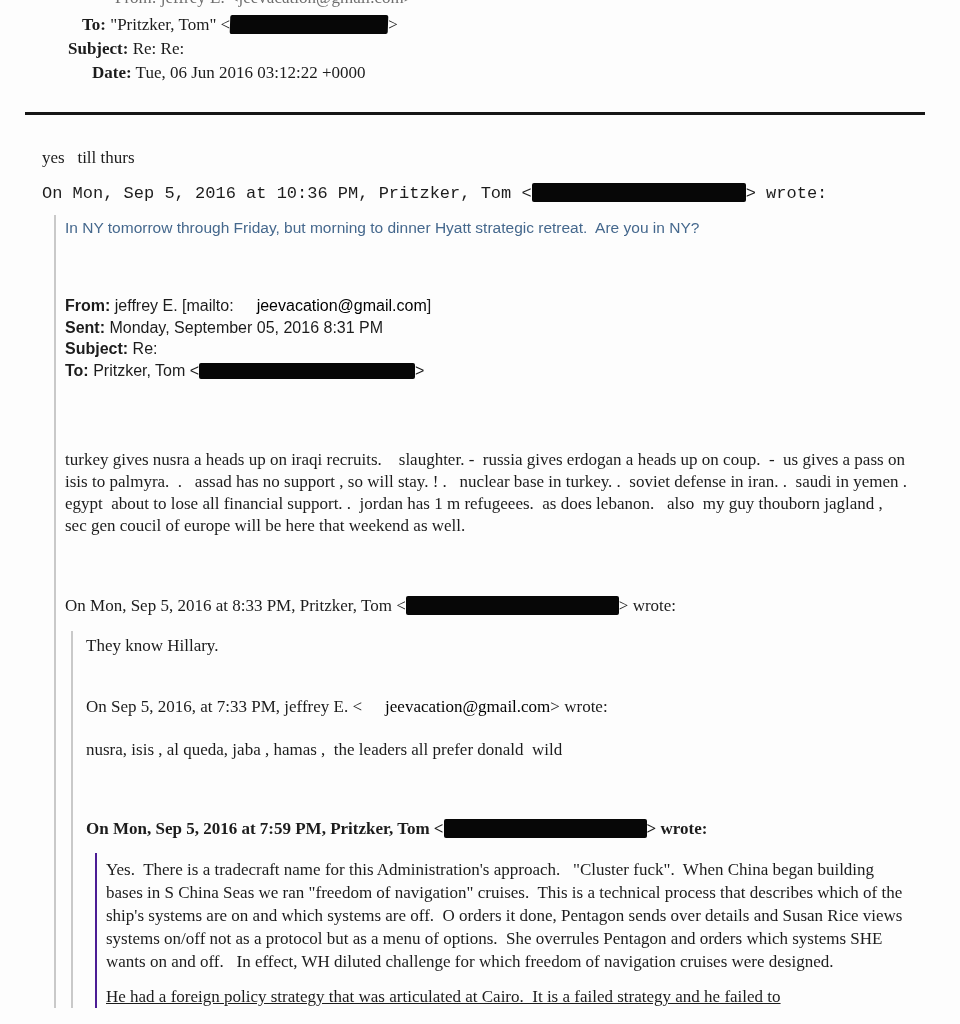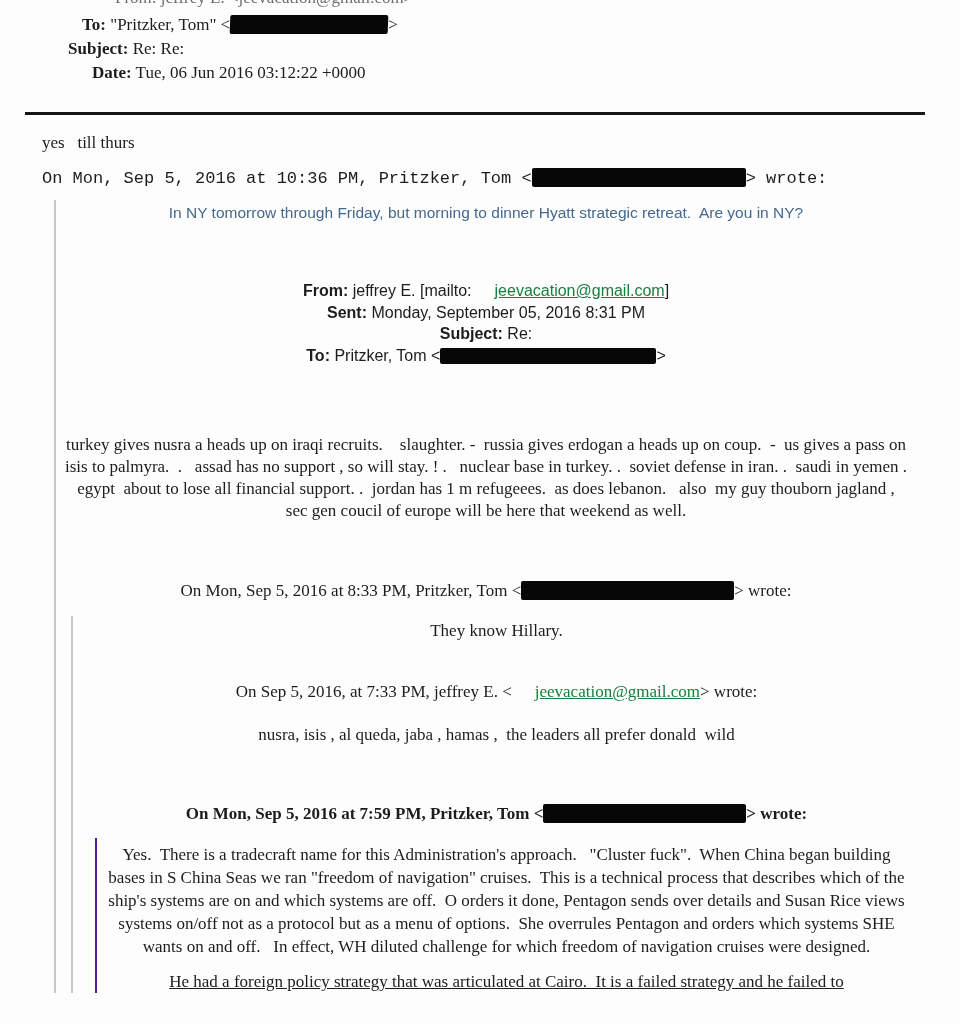--- a/index.html
+++ b/index.html
@@ -33,45 +33,45 @@
   .hdr { margin-top: 4px; line-height: 24px; }
   .hdr-to      { padding-left: 40px; }
   .hdr-subject { padding-left: 26px; }
   .hdr-date    { padding-left: 50px; }
 
   .divider {
     height: 3px; background: #161616;
     margin: 27px 0 0 -17px; width: 900px;
   }
 
-  .reply { margin-top: 17px; line-height: 22px; }
+  .reply { margin-top: 32px; line-height: 22px; }
   .attr  { line-height: 22px; }
   .a1036 { margin-top: 14px; font-family: Liberation Mono, monospace; }
 
   
   .redact {
     display: inline-block; background: #070707; border-radius: 2px;
     vertical-align: -4px;
   }
   .r-top    { width: 158px; height: 19px; transform: skewX(-2deg); }
   .r-1036   { width: 214px; height: 19px; }
   .r-sansto { width: 216px; height: 16px; vertical-align: -3px; }
   .r-833    { width: 213px; height: 19px; }
   .r-759    { width: 203px; height: 19px; }
 
   blockquote { margin: 0; }
-  .bq1 { margin: 10px 17px 0 12px; border-left: 2px solid #c9c9c9; padding: 2px 0 0 9px; text-align: center; }
+  .bq1 { margin: 10px 17px 0 12px; border-left: 2px solid #c9c9c9; padding: 2px 0 0 9px; }
   .bq2 { margin: 14px 0 0 6px;  border-left: 2px solid #c9c9c9; padding: 4px 0 0 13px; }
   .bq3 { margin: 13px 0 0 9px;  border-left: 2px solid #4c1d95; padding: 5px 0 0 9px; }
 
   .blue { color: #45688d; font-size: 15.5px; line-height: 21px; }
 
   .fwd { margin-top: 57px; line-height: 21.5px; }
   .fwd-row { font-size: 16px; }
-  a.link { color: #15803d; text-decoration: underline; cursor: pointer; padding-left: 23px; }
+  a.link { color: #000000; cursor: pointer; padding-left: 23px; }
 
   .para { line-height: 22px; }
   .turkey { margin-top: 68px; }
   .a833 { margin-top: 58px; }
   .they-know { line-height: 22px; }
   .a733 { margin-top: 39px; }
   .nusra { margin-top: 21px; line-height: 22px; }
   .a759 { margin-top: 57px; font-weight: bold; }
   .yes-para { line-height: 23px; }
   .he-para { margin-top: 12px; line-height: 23px; text-decoration: underline; }

